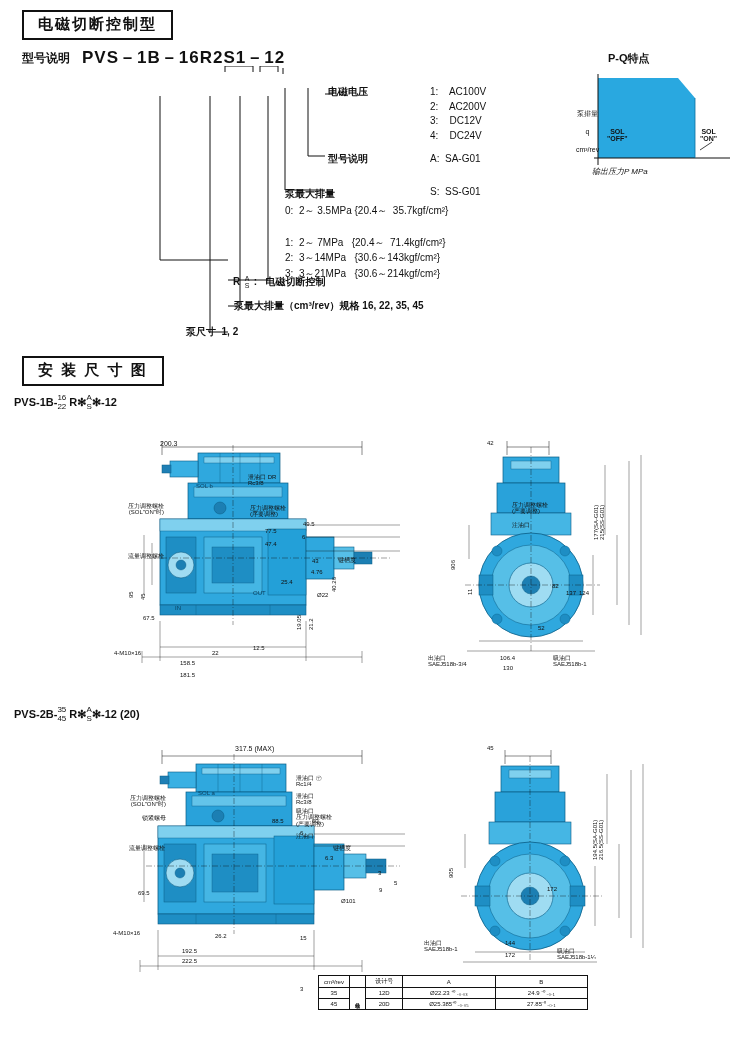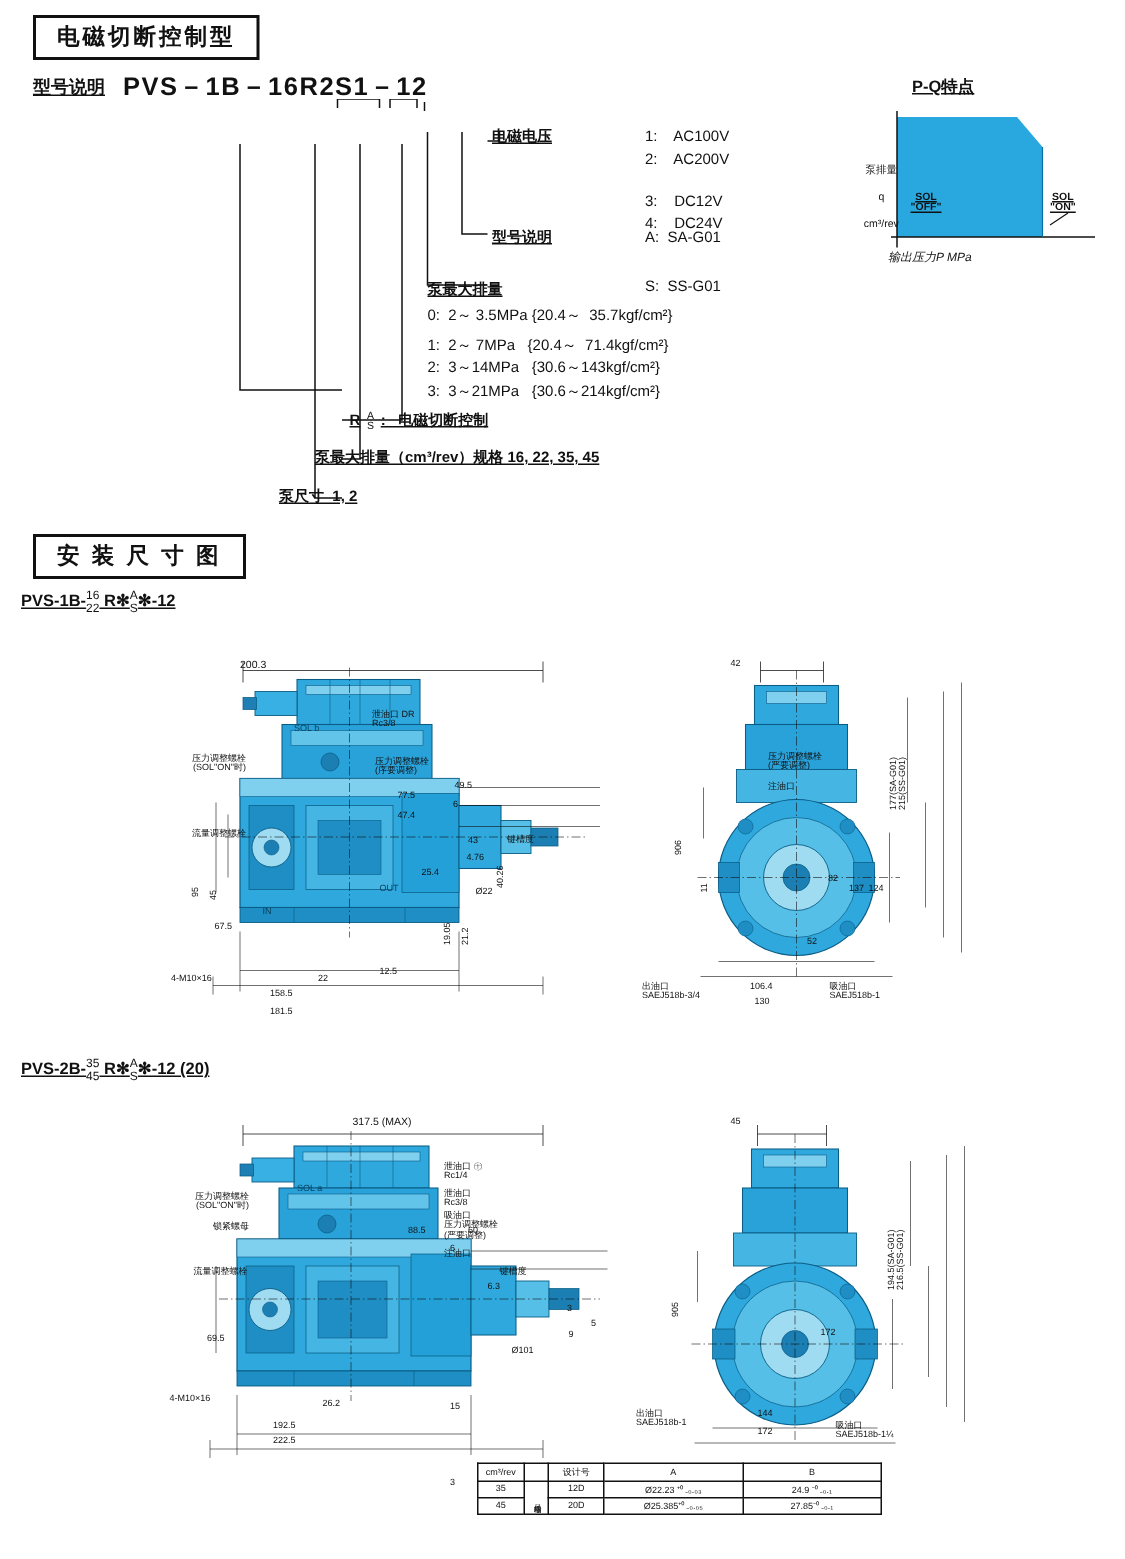--- a/index.html
+++ b/index.html
@@ -22,21 +22,21 @@
     font-weight: bold;
     letter-spacing: 2px;
     background: #fff;
   }
   .title-wrap { position: absolute; }
   .abs { position: absolute; }
   .txt { font-size: 10px; line-height: 1.15; white-space: pre; }
   .txt8 { font-size: 8px; line-height: 1.1; white-space: pre; font-style: italic; }
   .txt7 { font-size: 7px; line-height: 1.05; white-space: pre; }
   .txt6 { font-size: 6px; line-height: 1.05; white-space: pre; }
-  .bold { font-weight: bold; text-decoration: underline; }
+  .bold { font-weight: bold; }
   .model-code {
     font-size: 17px; font-weight: bold; letter-spacing: 1px; white-space: pre;
   }
   svg { display: block; }
   .dwg { position: absolute; }
   .tbl {
     position: absolute;
     border-collapse: collapse;
     font-size: 6px;
   }
@@ -75,49 +75,49 @@
     <path d="M163,8 L163,2"></path>
   </g>
 </svg>
 
 <div class="abs" style="left:328px; top:86px;">
   <div class="txt bold">电磁电压</div>
 </div>
 <div class="abs" style="left:430px; top:86px;">
   <div class="txt">1:    AC100V</div>
   <div class="txt" style="margin-top:3px">2:    AC200V</div>
-  <div class="txt" style="margin-top:17px">3:    DC12V</div>
+  <div class="txt" style="margin-top:3px">3:    DC12V</div>
   <div class="txt" style="margin-top:3px">4:    DC24V</div>
 </div>
 
 <div class="abs" style="left:328px; top:153px;">
   <div class="txt bold">型号说明</div>
 </div>
 <div class="abs" style="left:430px; top:153px;">
   <div class="txt">A:  SA-G01</div>
   <div class="txt" style="margin-top:21px">S:  SS-G01</div>
 </div>
 
 <div class="abs" style="left:285px; top:188px;">
   <div class="txt bold">泵最大排量</div>
 </div>
 <div class="abs" style="left:285px; top:205px;">
   <div class="txt">0:  2～ 3.5MPa {20.4～  35.7kgf/cm²}</div>
-  <div class="txt" style="margin-top:8px">1:  2～ 7MPa   {20.4～  71.4kgf/cm²}</div>
+  <div class="txt" style="margin-top:20px">1:  2～ 7MPa   {20.4～  71.4kgf/cm²}</div>
   <div class="txt" style="margin-top:4px">2:  3～14MPa   {30.6～143kgf/cm²}</div>
   <div class="txt" style="margin-top:4px">3:  3～21MPa   {30.6～214kgf/cm²}</div>
 </div>
 
 <div class="abs" style="left:233px; top:272px;">
   <span class="txt bold" style="display:inline-block; vertical-align:middle;">R</span>
   <span style="display:inline-block; vertical-align:middle; font-size:7px; line-height:1; text-align:center;">A<br>S</span>
   <span class="txt bold" style="display:inline-block; vertical-align:middle;">:   电磁切断控制</span>
 </div>
 
-<div class="abs txt bold" style="left:210px; top:300px;">泵最大排量（cm³/rev）规格 16, 22, 35, 45</div>
+<div class="abs txt bold" style="left:234px; top:300px;">泵最大排量（cm³/rev）规格 16, 22, 35, 45</div>
 
 <div class="abs txt bold" style="left:186px; top:326px;">泵尺寸  1, 2</div>
 
 <div class="abs txt bold" style="left:608px; top:52px; font-size:11px;">P-Q特点</div>
 <svg class="abs" style="left:560px; top:70px;" width="185" height="120">
 
   <path d="M38,8 L118,8 L135,28 L135,88 L38,88 Z" fill="#29a8e0" stroke="none"></path>
 
   <line x1="38" y1="4" x2="38" y2="95" stroke="#111" stroke-width="1"></line>
   <line x1="34" y1="88" x2="170" y2="88" stroke="#111" stroke-width="1"></line>

